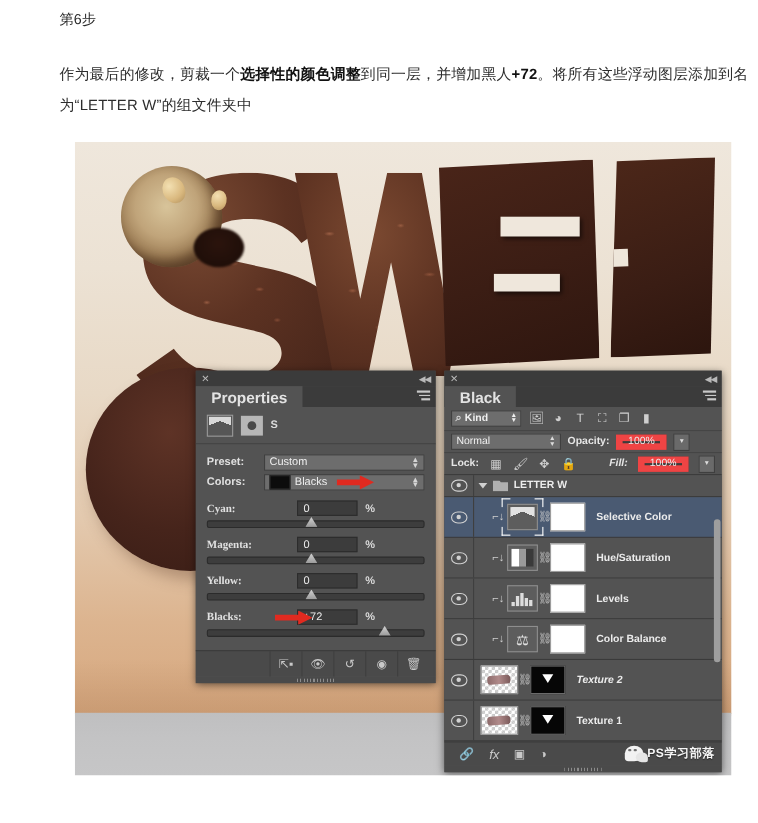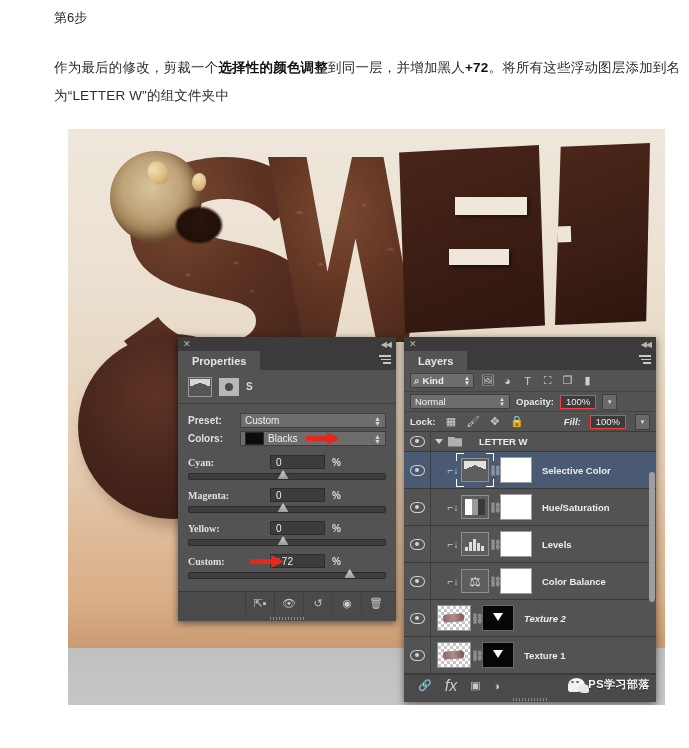--- a/index.html
+++ b/index.html
@@ -151,21 +151,21 @@
     padding:0 5px; box-sizing:border-box;
   }
   .close-x{ color:#b9b9b9; font-size:9px; line-height:9px; cursor:default; }
   .collapse-arrows{ color:#b9b9b9; font-size:8px; letter-spacing:-1px; }
   .tabstrip{
     height:19px; background:#3b3b3b; display:flex; align-items:stretch;
     position:relative;
   }
   .tab-active{
     background:#535353; padding:0 14px; display:flex; align-items:center;
-    font-size:11px; color:#e3e3e3; font-weight:bold;
+    font-size:14px; color:#e3e3e3; font-weight:bold;
   }
   .tab-rest{ flex:1; }
   .panel-menu{
     position:absolute; right:5px; top:4px;
     width:12px; height:10px;
   }
   .panel-menu i{ display:block; height:1.5px; background:#c8c8c8; margin-bottom:2px; }
   .panel-menu i:nth-child(1){ width:12px;}
   .panel-menu i:nth-child(2){ width:10px; margin-left:2px;}
   .panel-menu i:nth-child(3){ width:8px; margin-left:4px;}
@@ -270,21 +270,21 @@
     height:20px; background:#535353; display:flex; align-items:center;
     padding:0 6px; gap:6px; box-sizing:border-box; border-bottom:1px solid #444;
   }
   .blend-combo{
     width:100px; height:15px; background:#6d6d6d; border:1px solid #3f3f3f;
     display:flex; align-items:center; padding:0 4px; box-sizing:border-box;
     font-size:9.5px; color:#f0f0f0; position:relative;
   }
   .lbl-b{ font-size:9.5px; color:#e6e6e6; font-weight:bold; }
   .num-box{
-    height:14px; background:#3c3c3c; border:1px solid #ef4444;
+    height:14px; background:#3c3c3c; border:6px solid #ef4444;
     font-size:9.5px; color:#ececec; display:flex; align-items:center;
     padding:0 5px; box-sizing:border-box;
   }
   .drop-btn{
     width:13px; height:14px; background:#6a6a6a; border:1px solid #3f3f3f;
     display:flex; align-items:center; justify-content:center;
     font-size:6px; color:#ddd;
   }
   .lay-lock{
     height:20px; background:#535353; display:flex; align-items:center;
@@ -543,21 +543,21 @@
             <span class="val-box">0</span>
             <span class="pct">%</span>
           </div>
           <div class="track slider-row">
             <div class="thumb" style="left:48%;"></div>
           </div>
         </div>
 
         <div>
           <div class="value-row">
-            <span class="row-label">Custom:</span>
+            <span class="row-label">Blacks:</span>
             <span class="val-box">+72</span>
             <span class="pct">%</span>
             <div class="red-arrow" style="left:62px; top:1px;"></div>
           </div>
           <div class="track slider-row">
             <div class="thumb" style="left:82%;"></div>
           </div>
         </div>
       </div>
 
@@ -572,21 +572,21 @@
           <span></span>
         </div>
     </div>
 
     <div class="ps-panel" id="layers-panel">
       <div class="panel-topbar">
         <span class="close-x">✕</span>
         <span class="collapse-arrows">◀◀</span>
       </div>
       <div class="tabstrip">
-        <div class="tab-active">Layers</div>
+        <div class="tab-active">Black</div>
         <div class="tab-rest"></div>
         <div class="panel-menu">
             <i></i>
             <i></i>
             <i></i>
           </div>
       </div>
 
       <div class="lay-filter">
         <div class="kind-box">
@@ -624,21 +624,21 @@
       </div>
 
       <div class="layer-list">
 
         <div class="layer-row group">
           <div class="eye-cell">
               <span class="eye"></span>
             </div>
           <div class="tri-down"></div>
           <div class="folder-ico"></div>
-          <div class="layer-name" style="margin-left:12px">LETTER W</div>
+          <div class="layer-name" style="margin-left:0">LETTER W</div>
         </div>
 
         <div class="layer-row selected">
           <div class="eye-cell">
               <span class="eye"></span>
             </div>
           <div style="width:14px;"></div>
           <span class="clip-arrow">⌐↓</span>
           <div class="thumb-adj sel-frame">
             <div class="ic-selcolor"></div>
@@ -715,21 +715,21 @@
           <span class="link-ico">⛓</span>
           <div class="mask-black"></div>
           <div class="layer-name">Texture 1</div>
         </div>
 
         <div class="lay-scroll"></div>
       </div>
 
       <div class="lay-footer">
         <span>🔗</span>
-        <span style="font-style:italic; font-size:16px;">fx</span>
+        <span style="font-style:italic; font-size:12px;">fx</span>
         <span>▣</span>
         <span>◑</span>
         <div class="watermark">
           <span class="wechat"></span>
           <span class="wm-text">PS学习部落</span>
         </div>
       </div>
       <div class="panel-grip">
           <span></span>
         </div>

